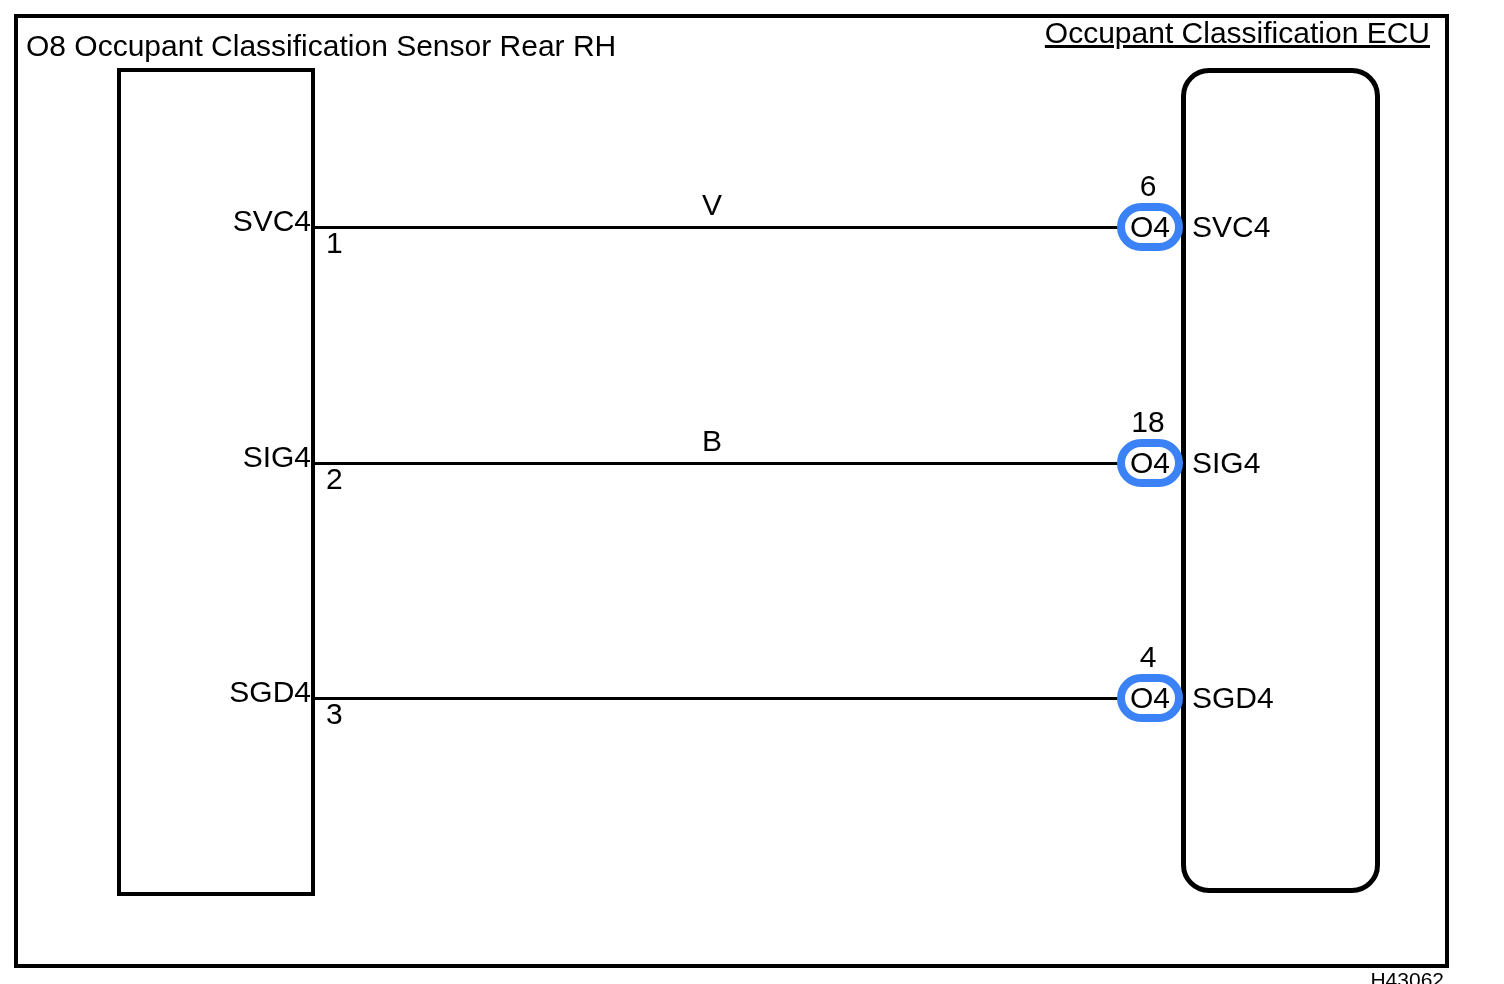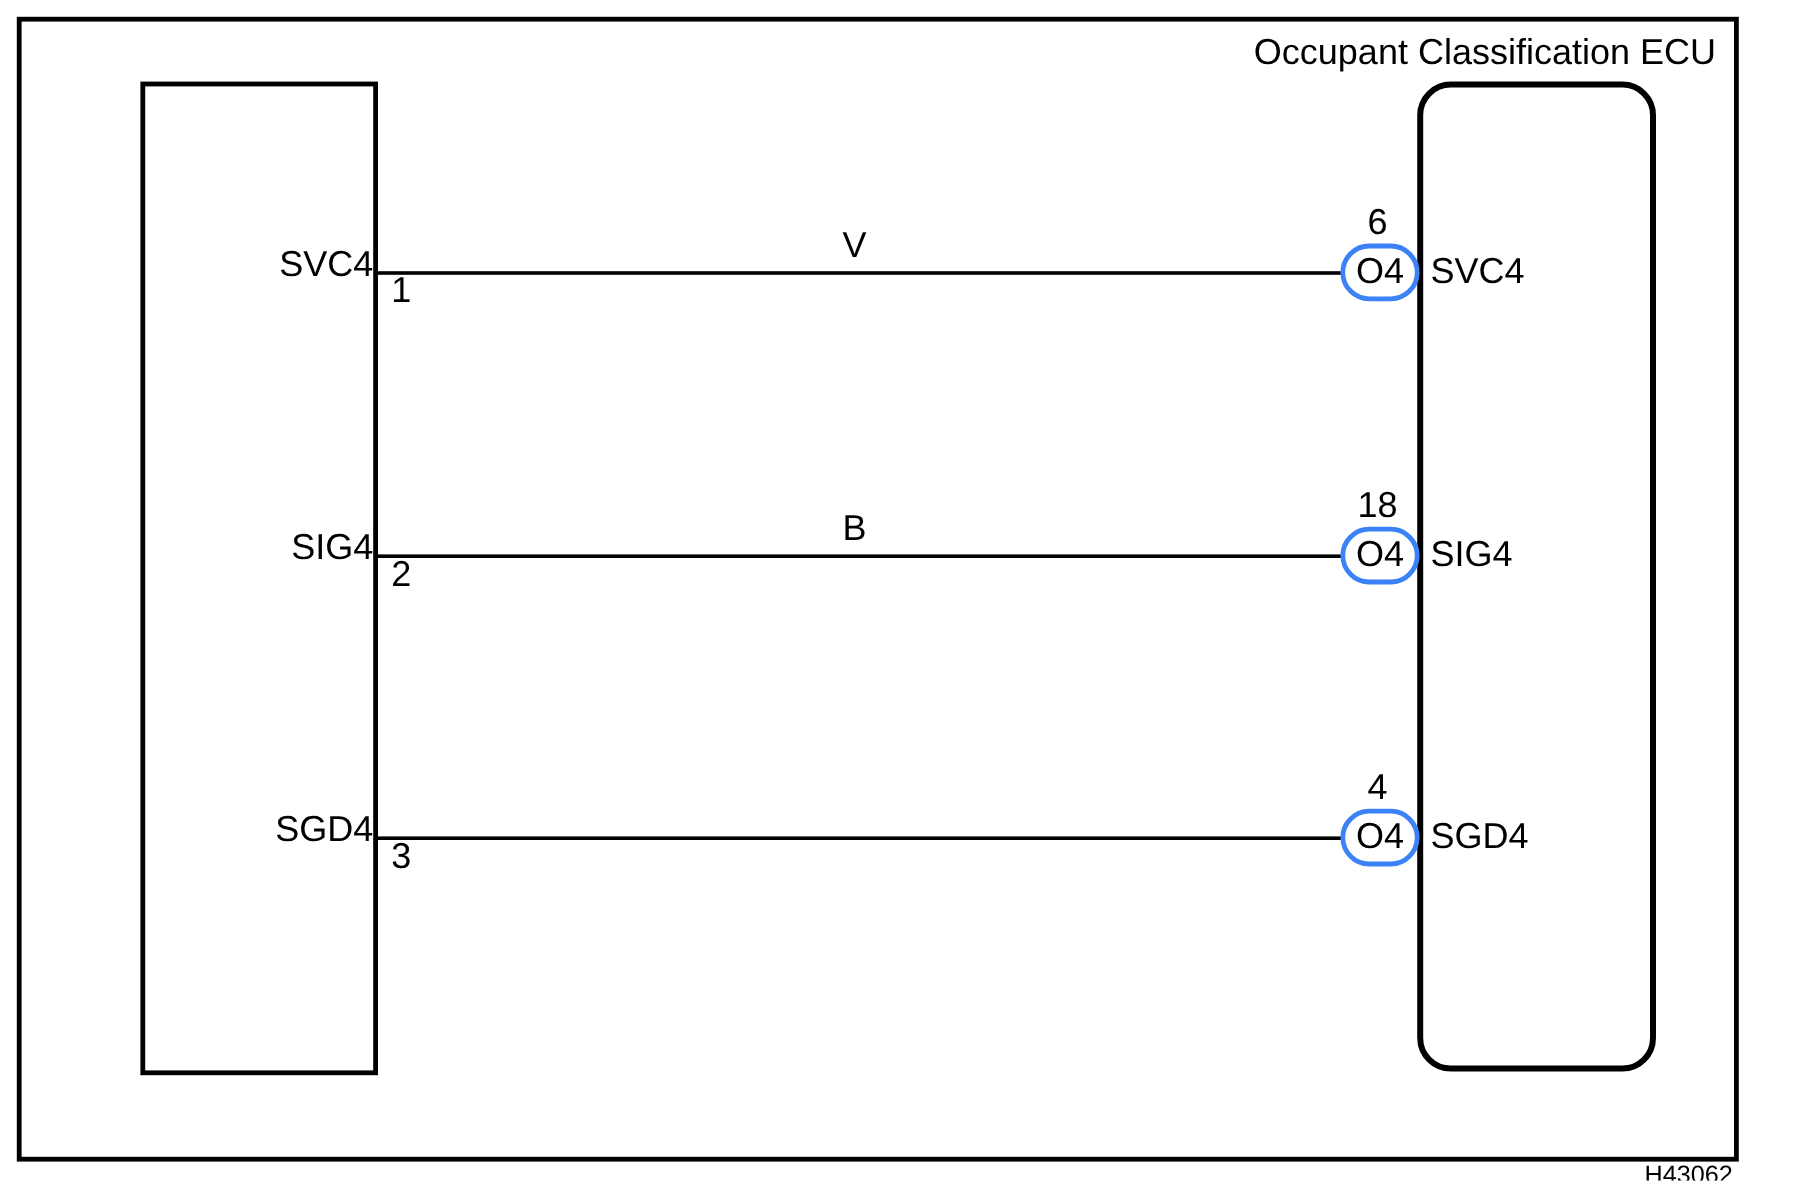--- a/index.html
+++ b/index.html
@@ -30,22 +30,23 @@
     font-size: 30px;
     line-height: 30px;
     white-space: nowrap;
   }
   .title-left {
     left: 26px;
     top: 31px;
   }
   .title-right {
     right: 74px;
-    top: 29px;
+    top: 18px;
     text-align: right;
+    text-decoration: underline;
   }
   .component-box {
     position: absolute;
     border: 4px solid #000000;
     box-sizing: border-box;
     background: #ffffff;
   }
   .left-box {
     left: 117px;
     top: 68px;
@@ -100,21 +101,21 @@
     width: 62px;
     top: calc(var(--y) - 56px);
     text-align: center;
   }
   .row .oval {
     position: absolute;
     left: 1117px;
     top: calc(var(--y) - 24px);
     width: 66px;
     height: 48px;
-    border: 4px solid #3b82f6;
+    border: 8px solid #3b82f6;
     border-radius: 24px;
     box-sizing: border-box;
     background: #ffffff;
     display: flex;
     align-items: center;
     justify-content: center;
     font-size: 30px;
     line-height: 30px;
   }
   .row .right-label {
@@ -130,20 +131,21 @@
     margin-top: 25px;
   }
 </style>
 </head>
 <body>
 
 <div class="canvas">
 
   <div class="outer-border"></div>
 
+  <div class="title title-left">O8 Occupant Classification Sensor Rear RH</div>
 
   <div class="title title-right">Occupant Classification ECU</div>
 
   <div class="component-box left-box"></div>
   <div class="component-box ecu-box"></div>
 
   <div class="row" style="--y:227px">
     <span class="lbl left-label">SVC4</span>
     <div class="wire"></div>
     <span class="lbl left-pin">1</span>

